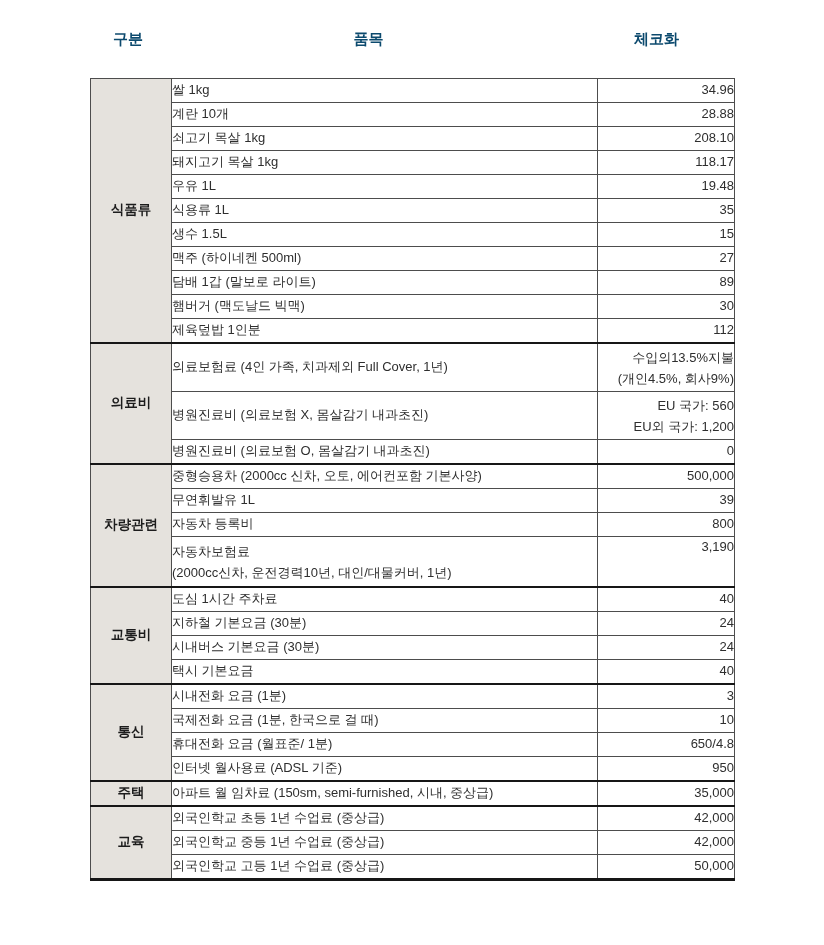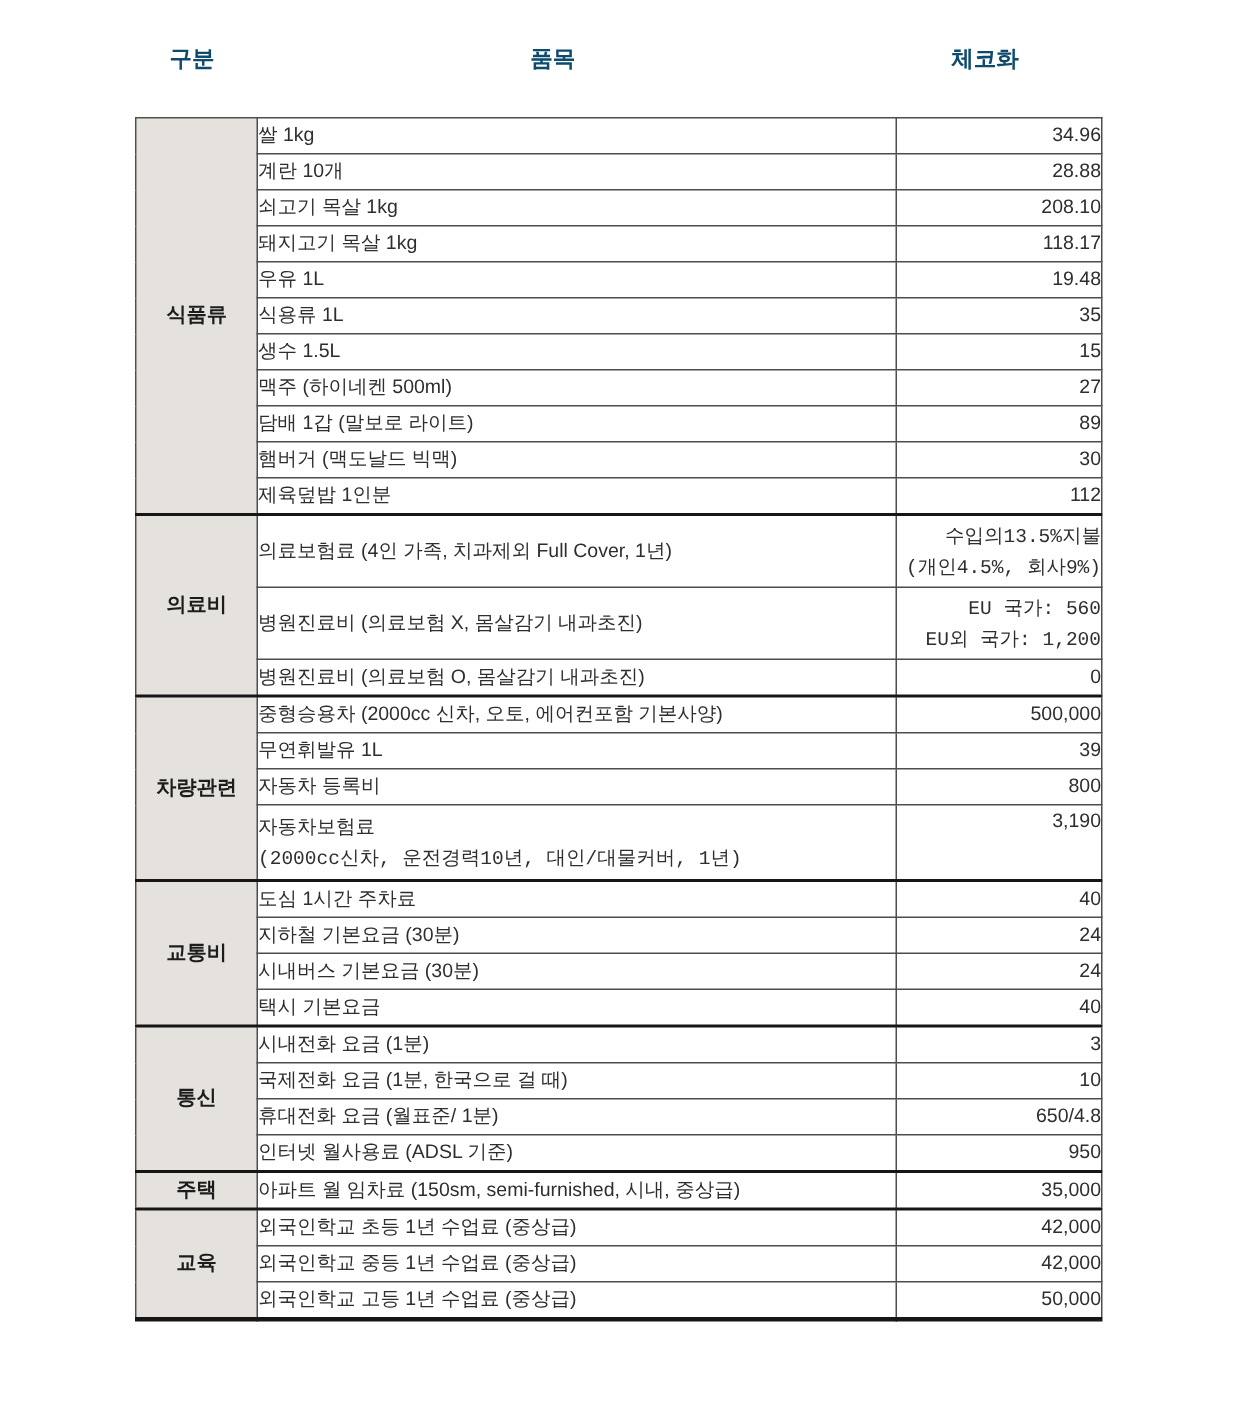--- a/index.html
+++ b/index.html
@@ -55,21 +55,21 @@
     font-weight: bold;
     text-align: center;
     color: #1c1c1c;
     font-size: 13.5px;
     margin-left: 48px;
   }
   td.item { text-align: left; }
   td.val  { text-align: right; }
   tr.tall td { height: 47px; }
   td.val.top { vertical-align: top; padding-top: 2px; }
-  .cell-line { line-height: 21px; font-family: Liberation Mono, monospace; }
+  .cell-line { line-height: 21px; }
 </style>
 </head>
 <body>
 
 <div class="page">
 
   <div class="header-row">
     <div class="h-cat">구분</div>
     <div class="h-item">품목</div>
     <div class="h-val">체코화</div>

